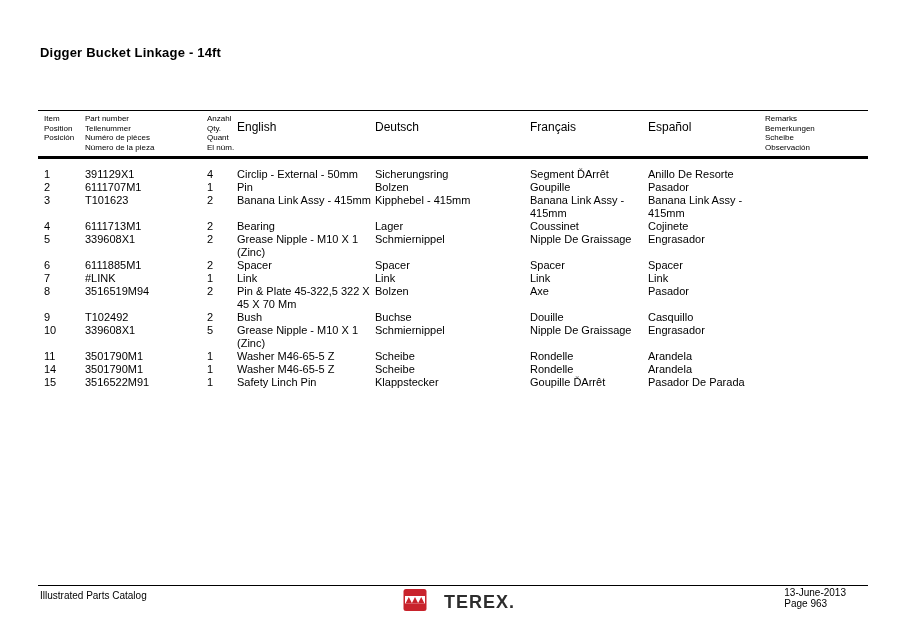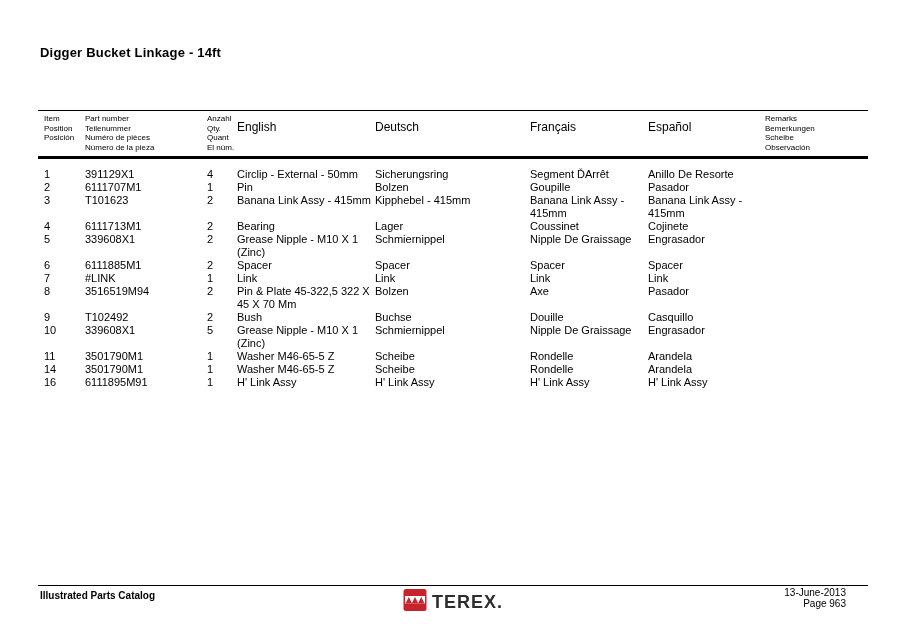--- a/index.html
+++ b/index.html
@@ -58,42 +58,41 @@
     left: 38px;
     top: 585px;
     width: 830px;
     border-top: 1px solid #000000;
   }
   .footer-left {
     position: absolute;
     left: 40px;
     top: 590px;
     font-size: 10px;
-    font-weight: bold;
   }
   .logo {
     position: absolute;
     left: 403px;
     top: 588px;
     display: flex;
     align-items: center;
-    gap: 5px;
+    gap: 17px;
   }
   .logo-text {
     font-size: 18px;
     font-weight: bold;
     color: #2d2d2d;
     letter-spacing: 1px;
     line-height: 24px;
   }
   .footer-right {
     position: absolute;
     right: 37px;
     top: 587px;
-    text-align: right;
+    text-align: left;
     font-size: 10px;
     line-height: 11px;
   }
 </style>
 </head>
 <body>
 
 <div class="page">
 
   <div class="title">Digger Bucket Linkage - 14ft</div>
@@ -255,27 +254,27 @@
       <td class="first-col cell-item">14</td>
       <td class="cell-part">3501790M1</td>
       <td class="cell-qty">1</td>
       <td class="cell-english">Washer M46-65-5 Z</td>
       <td class="cell-deutsch">Scheibe</td>
       <td class="cell-francais">Rondelle</td>
       <td class="cell-espanol">Arandela</td>
       <td class="cell-remarks"></td>
     </tr>
         <tr>
-      <td class="first-col cell-item">16</td>
-      <td class="cell-part">6111895M91</td>
-      <td class="cell-qty">1</td>
-      <td class="cell-english">H' Link Assy</td>
-      <td class="cell-deutsch">H' Link Assy</td>
-      <td class="cell-francais">H' Link Assy</td>
-      <td class="cell-espanol">H' Link Assy</td>
+      <td class="first-col cell-item">15</td>
+      <td class="cell-part">3516522M91</td>
+      <td class="cell-qty">1</td>
+      <td class="cell-english">Safety Linch Pin</td>
+      <td class="cell-deutsch">Klappstecker</td>
+      <td class="cell-francais">Goupille ĎArrêt</td>
+      <td class="cell-espanol">Pasador De Parada</td>
       <td class="cell-remarks"></td>
     </tr>
       </tbody>
   </table>
 
   <div class="footer-rule"></div>
 
   <div class="footer-left">Illustrated Parts Catalog</div>
 
   <div class="logo">

